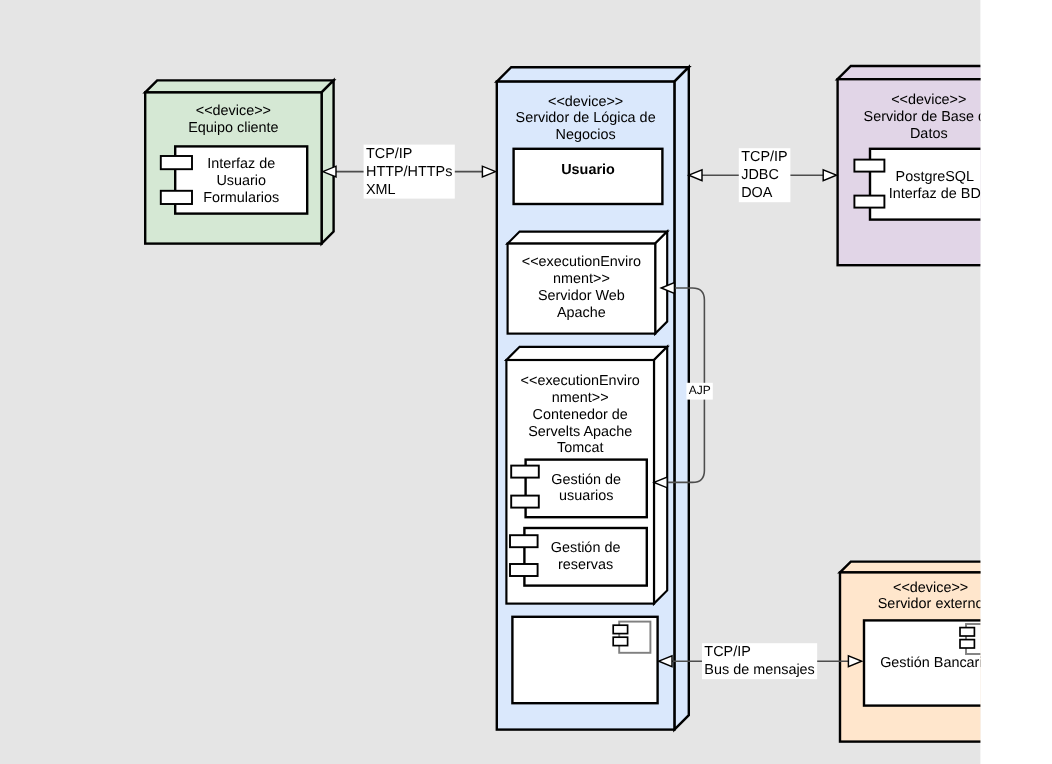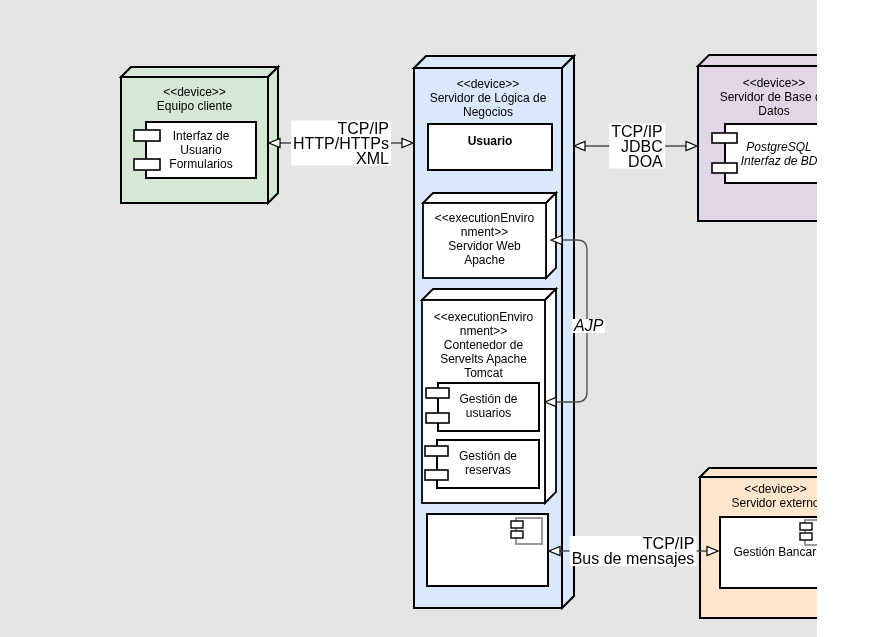--- a/index.html
+++ b/index.html
@@ -7,27 +7,27 @@
     position:relative;width:817px;height:637px;background:#e5e5e5;
     font-family:"Liberation Sans", sans-serif;color:#000;overflow:hidden;
   }
   .layer{position:absolute;left:0;top:0;}
   .lbl{
     position:absolute;font-size:12px;line-height:14px;text-align:center;
     white-space:pre-line;pointer-events:none;
   }
   .lbl.bold{font-weight:bold;}
   .conn-lbl{
-    position:absolute;font-size:16px;line-height:15px;text-align:right;
+    position:absolute;font-size:12px;line-height:15px;text-align:left;
     white-space:pre-line;background:#ffffff;padding:0 2px;
     transform:translate(-50%,-50%);
   }
   .ajp-lbl{
-    position:absolute;font-size:16px;line-height:14px;background:#ffffff;
-    padding:0 2px;white-space:pre;font-style:italic;
+    position:absolute;font-size:10px;line-height:14px;background:#ffffff;
+    padding:0 2px;white-space:pre;
   }
 </style>
 </head>
 <body>
 
 <div class="stage">
 
   <svg class="layer" width="877" height="637" viewBox="0 0 877 637">
 
     <g>
@@ -145,21 +145,21 @@
 usuarios</div>
 
   <div class="lbl" style="left:437px;top:449px;width:102px;">Gestión de
 reservas</div>
 
 
   <div class="lbl" style="left:698px;top:76px;width:152px;">&lt;&lt;device&gt;&gt;
 Servidor de Base de
 Datos</div>
 
-  <div class="lbl" style="left:725px;top:140px;width:108px;font-style:italic;">PostgreSQL
+  <div class="lbl" style="left:725px;top:140px;width:108px;">PostgreSQL
 Interfaz de BD</div>
 
   <div class="lbl" style="left:700px;top:482px;width:151px;">&lt;&lt;device&gt;&gt;
 Servidor externo</div>
 
   <div class="lbl" style="left:720px;top:545px;width:119px;">Gestión Bancaria</div>
 
   <div class="conn-lbl" style="left:341px;top:143px;">TCP/IP
 HTTP/HTTPs
 XML</div>

